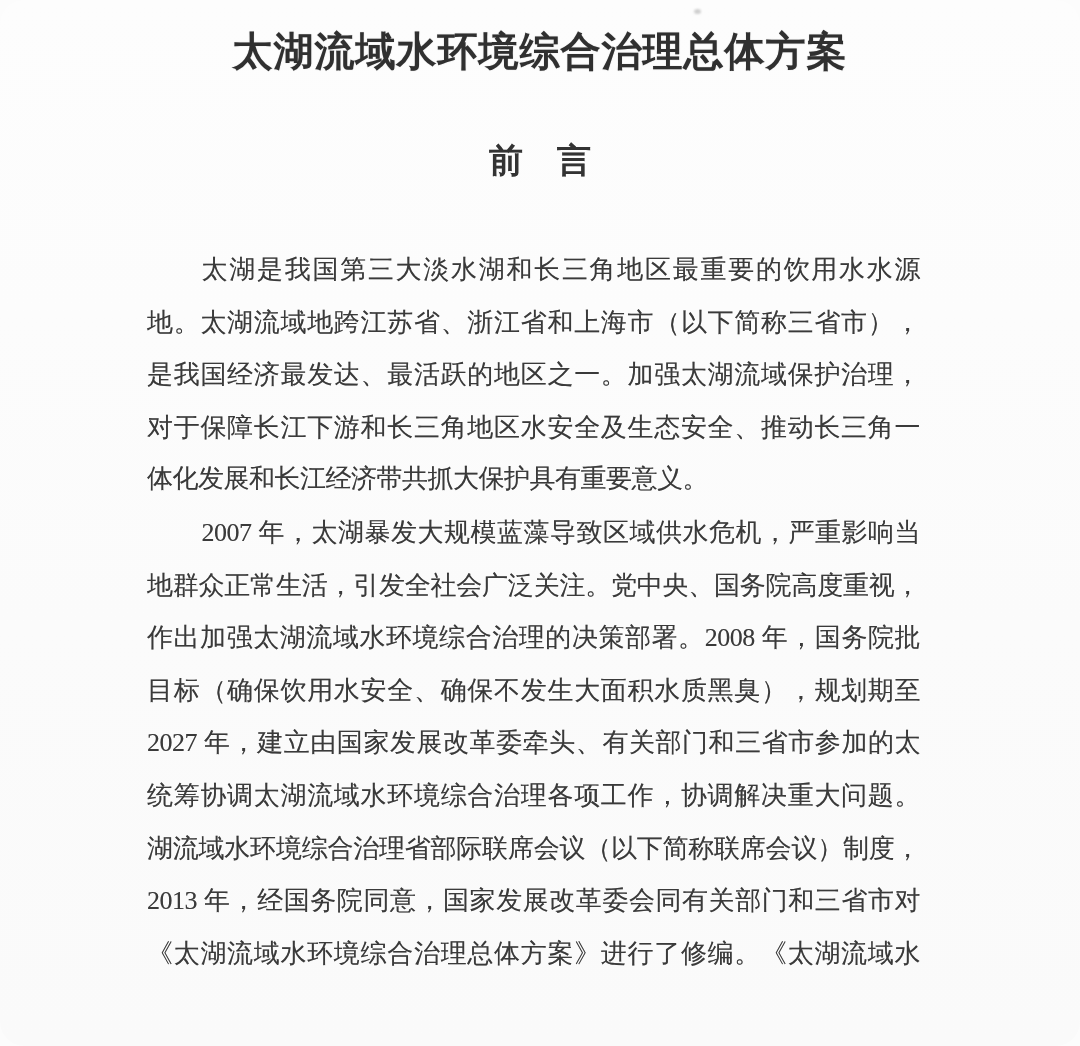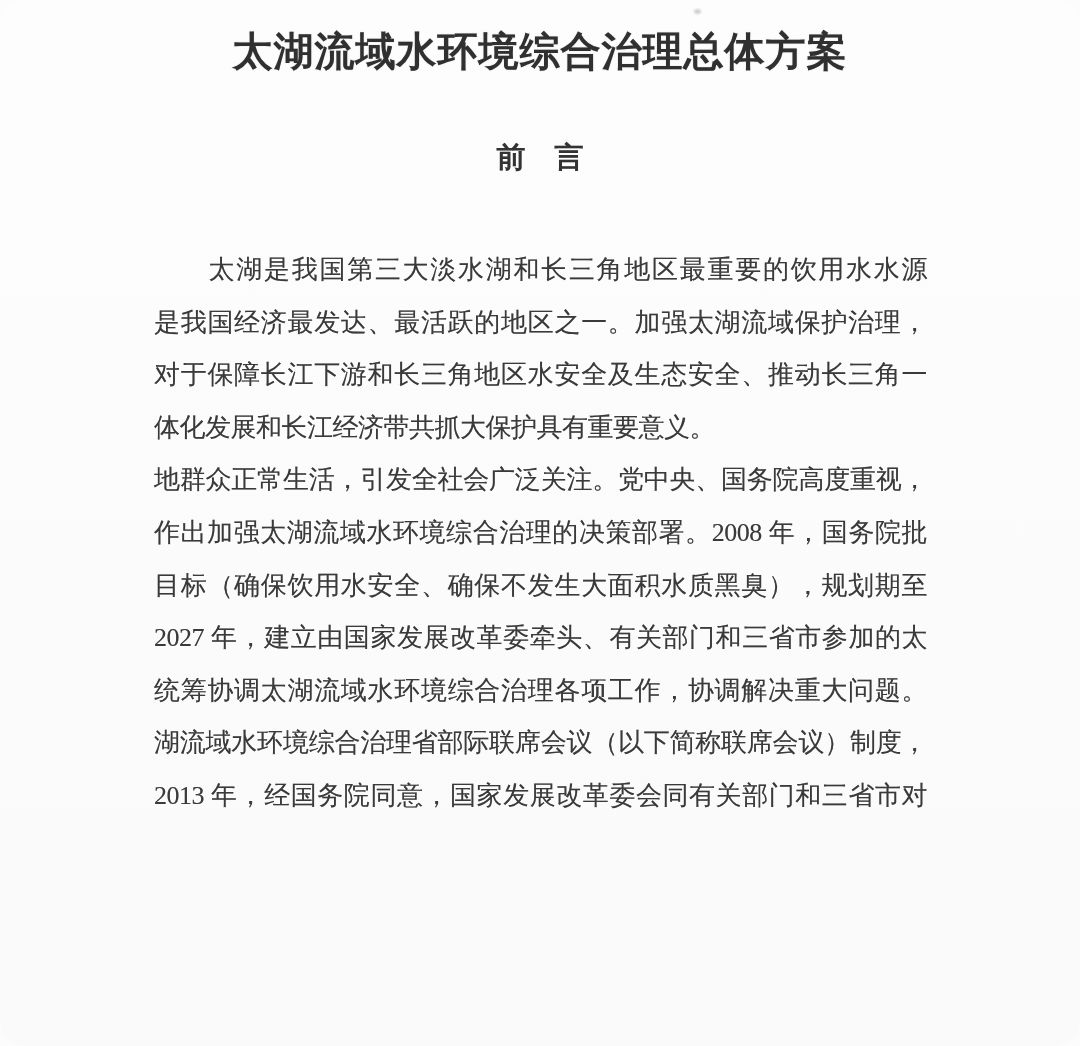--- a/index.html
+++ b/index.html
@@ -36,48 +36,49 @@
     text-shadow: 0 0 1px rgba(48,48,48,0.35);
     white-space: nowrap;
   }
   .section-heading {
     position: absolute;
     top: 138px;
     left: 0;
     width: 100%;
     margin: 0;
     text-align: center;
-    font-size: 29px;
+    font-size: 34px;
     font-weight: 700;
     color: #333333;
     text-shadow: 0 0 0.5px rgba(51,51,51,0.3);
     white-space: nowrap;
   }
   .body-text {
     position: absolute;
     top: 244px;
-    left: 154px;
+    left: 147px;
     width: 773px;
     font-size: 26px;
     letter-spacing: -0.5px;
     color: var(--ink);
     text-shadow: 0 0 0.6px rgba(58,58,58,0.4);
   }
   .line {
     height: 52.6px;
     line-height: 52.6px;
     text-align: justify;
     text-align-last: justify;
     overflow: visible;
   }
   .line.indent {
     text-indent: 2.1em;
   }
   .line.para-end {
     text-align-last: left;
+    font-family: Liberation Mono, monospace;
   }
   
   .scan-speck {
     position: absolute;
     top: 9px;
     left: 694px;
     width: 7px;
     height: 5px;
     border-radius: 50%;
     background: rgba(120,120,120,0.35);
@@ -89,24 +90,27 @@
 
 <div class="page">
   <span class="scan-speck"></span>
 
   <h1 class="doc-title">太湖流域水环境综合治理总体方案</h1>
 
   <h2 class="section-heading">前　言</h2>
 
   <div class="body-text">
     <div class="line indent">太湖是我国第三大淡水湖和长三角地区最重要的饮用水水源</div>
+    <div class="line">地。太湖流域地跨江苏省、浙江省和上海市（以下简称三省市），</div>
     <div class="line">是我国经济最发达、最活跃的地区之一。加强太湖流域保护治理，</div>
     <div class="line">对于保障长江下游和长三角地区水安全及生态安全、推动长三角一</div>
     <div class="line para-end">体化发展和长江经济带共抓大保护具有重要意义。</div>
+    <div class="line indent">2007 年，太湖暴发大规模蓝藻导致区域供水危机，严重影响当</div>
     <div class="line">地群众正常生活，引发全社会广泛关注。党中央、国务院高度重视，</div>
     <div class="line">作出加强太湖流域水环境综合治理的决策部署。2008 年，国务院批</div>
     <div class="line">目标（确保饮用水安全、确保不发生大面积水质黑臭），规划期至</div>
     <div class="line">2027 年，建立由国家发展改革委牵头、有关部门和三省市参加的太</div>
     <div class="line">统筹协调太湖流域水环境综合治理各项工作，协调解决重大问题。</div>
     <div class="line">湖流域水环境综合治理省部际联席会议（以下简称联席会议）制度，</div>
     <div class="line">2013 年，经国务院同意，国家发展改革委会同有关部门和三省市对</div>
+    <div class="line">《太湖流域水环境综合治理总体方案》进行了修编。《太湖流域水</div>
   </div>
 </div>
 
 </body></html>

